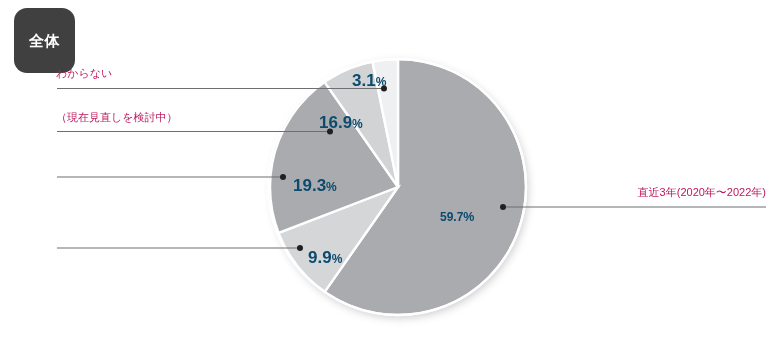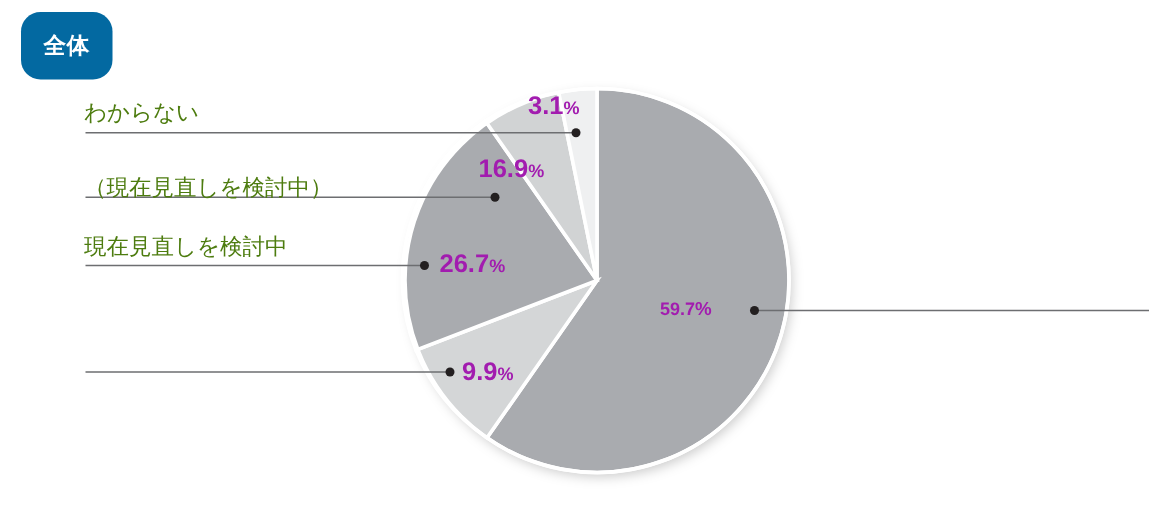--- a/index.html
+++ b/index.html
@@ -20,25 +20,25 @@
     position: absolute;
     inset: 0;
   }
 
   
   .title-badge {
     position: absolute;
     left: 14px;
     top: 8px;
     height: 29px;
-    padding: 8px 15px;
+    padding: 18px 15px;
     display: flex;
     align-items: center;
     justify-content: center;
-    background: #0369a1;
+    background: #404040;
     color: #ffffff;
     border-radius: 13px;
     font-size: 15px;
     font-weight: bold;
     letter-spacing: 0.5px;
     line-height: 1;
     white-space: nowrap;
   }
 
   
@@ -46,39 +46,40 @@
     position: absolute;
     left: 0;
     top: 0;
     width: 783px;
     height: 337px;
   }
 
   
   .callout {
     position: absolute;
-    font-size: 15px;
+    font-size: 11px;
     line-height: 1.38;
-    color: #4d7c0f;
+    color: #be185d;
     white-space: pre;
   }
   .callout.right-al {
     text-align: right;
   }
   .callout.left-al {
     text-align: left;
   }
 
   
   .pct {
     position: absolute;
     font-weight: bold;
-    color: #a21caf;
+    color: #0c4a6e;
     white-space: nowrap;
     line-height: 1;
+    margin-top: 10px;
   }
   .pct .num {
     font-size: 17px;
     font-weight: bold;
   }
   .pct .sym {
     font-size: 12px;
     font-weight: bold;
   }
   .pct.big .num { font-size: 12px; }
@@ -136,28 +137,27 @@
     <g>
       <line x1="503" y1="207" x2="766" y2="207" stroke="#6d6e71" stroke-width="1.1"></line>
       <circle cx="503" cy="207" r="3" fill="#231f20"></circle>
     </g>
   </svg>
 
   <div class="callout left-al" style="left:56px; top:66px;">わからない</div>
 
   <div class="callout left-al" style="left:56px; top:95px;"><br><span>（現在見直しを検討中）</span></div>
 
-  <div class="callout left-al" style="left:56px; top:155px;">現在見直しを検討中</div>
 
 
-  <div class="callout right-al" style="right:17px; top:185px; width:230px;"><br></div>
+  <div class="callout right-al" style="right:17px; top:185px; width:230px;"><span>直近3年(2020年〜2022年)</span><br></div>
 
   <div class="pct" style="left:352px; top:62px;"><span class="num">3.1</span><span class="sym">%</span></div>
 
   <div class="pct" style="left:319px; top:104px;"><span class="num">16.9</span><span class="sym">%</span></div>
 
-  <div class="pct" style="left:293px; top:167px;"><span class="num">26.7</span><span class="sym">%</span></div>
+  <div class="pct" style="left:293px; top:167px;"><span class="num">19.3</span><span class="sym">%</span></div>
 
   <div class="pct" style="left:308px; top:239px;"><span class="num">9.9</span><span class="sym">%</span></div>
 
   <div class="pct big" style="left:440px; top:198px;"><span class="num">59.7</span><span class="sym">%</span></div>
 
 </div>
 
 </body></html>

